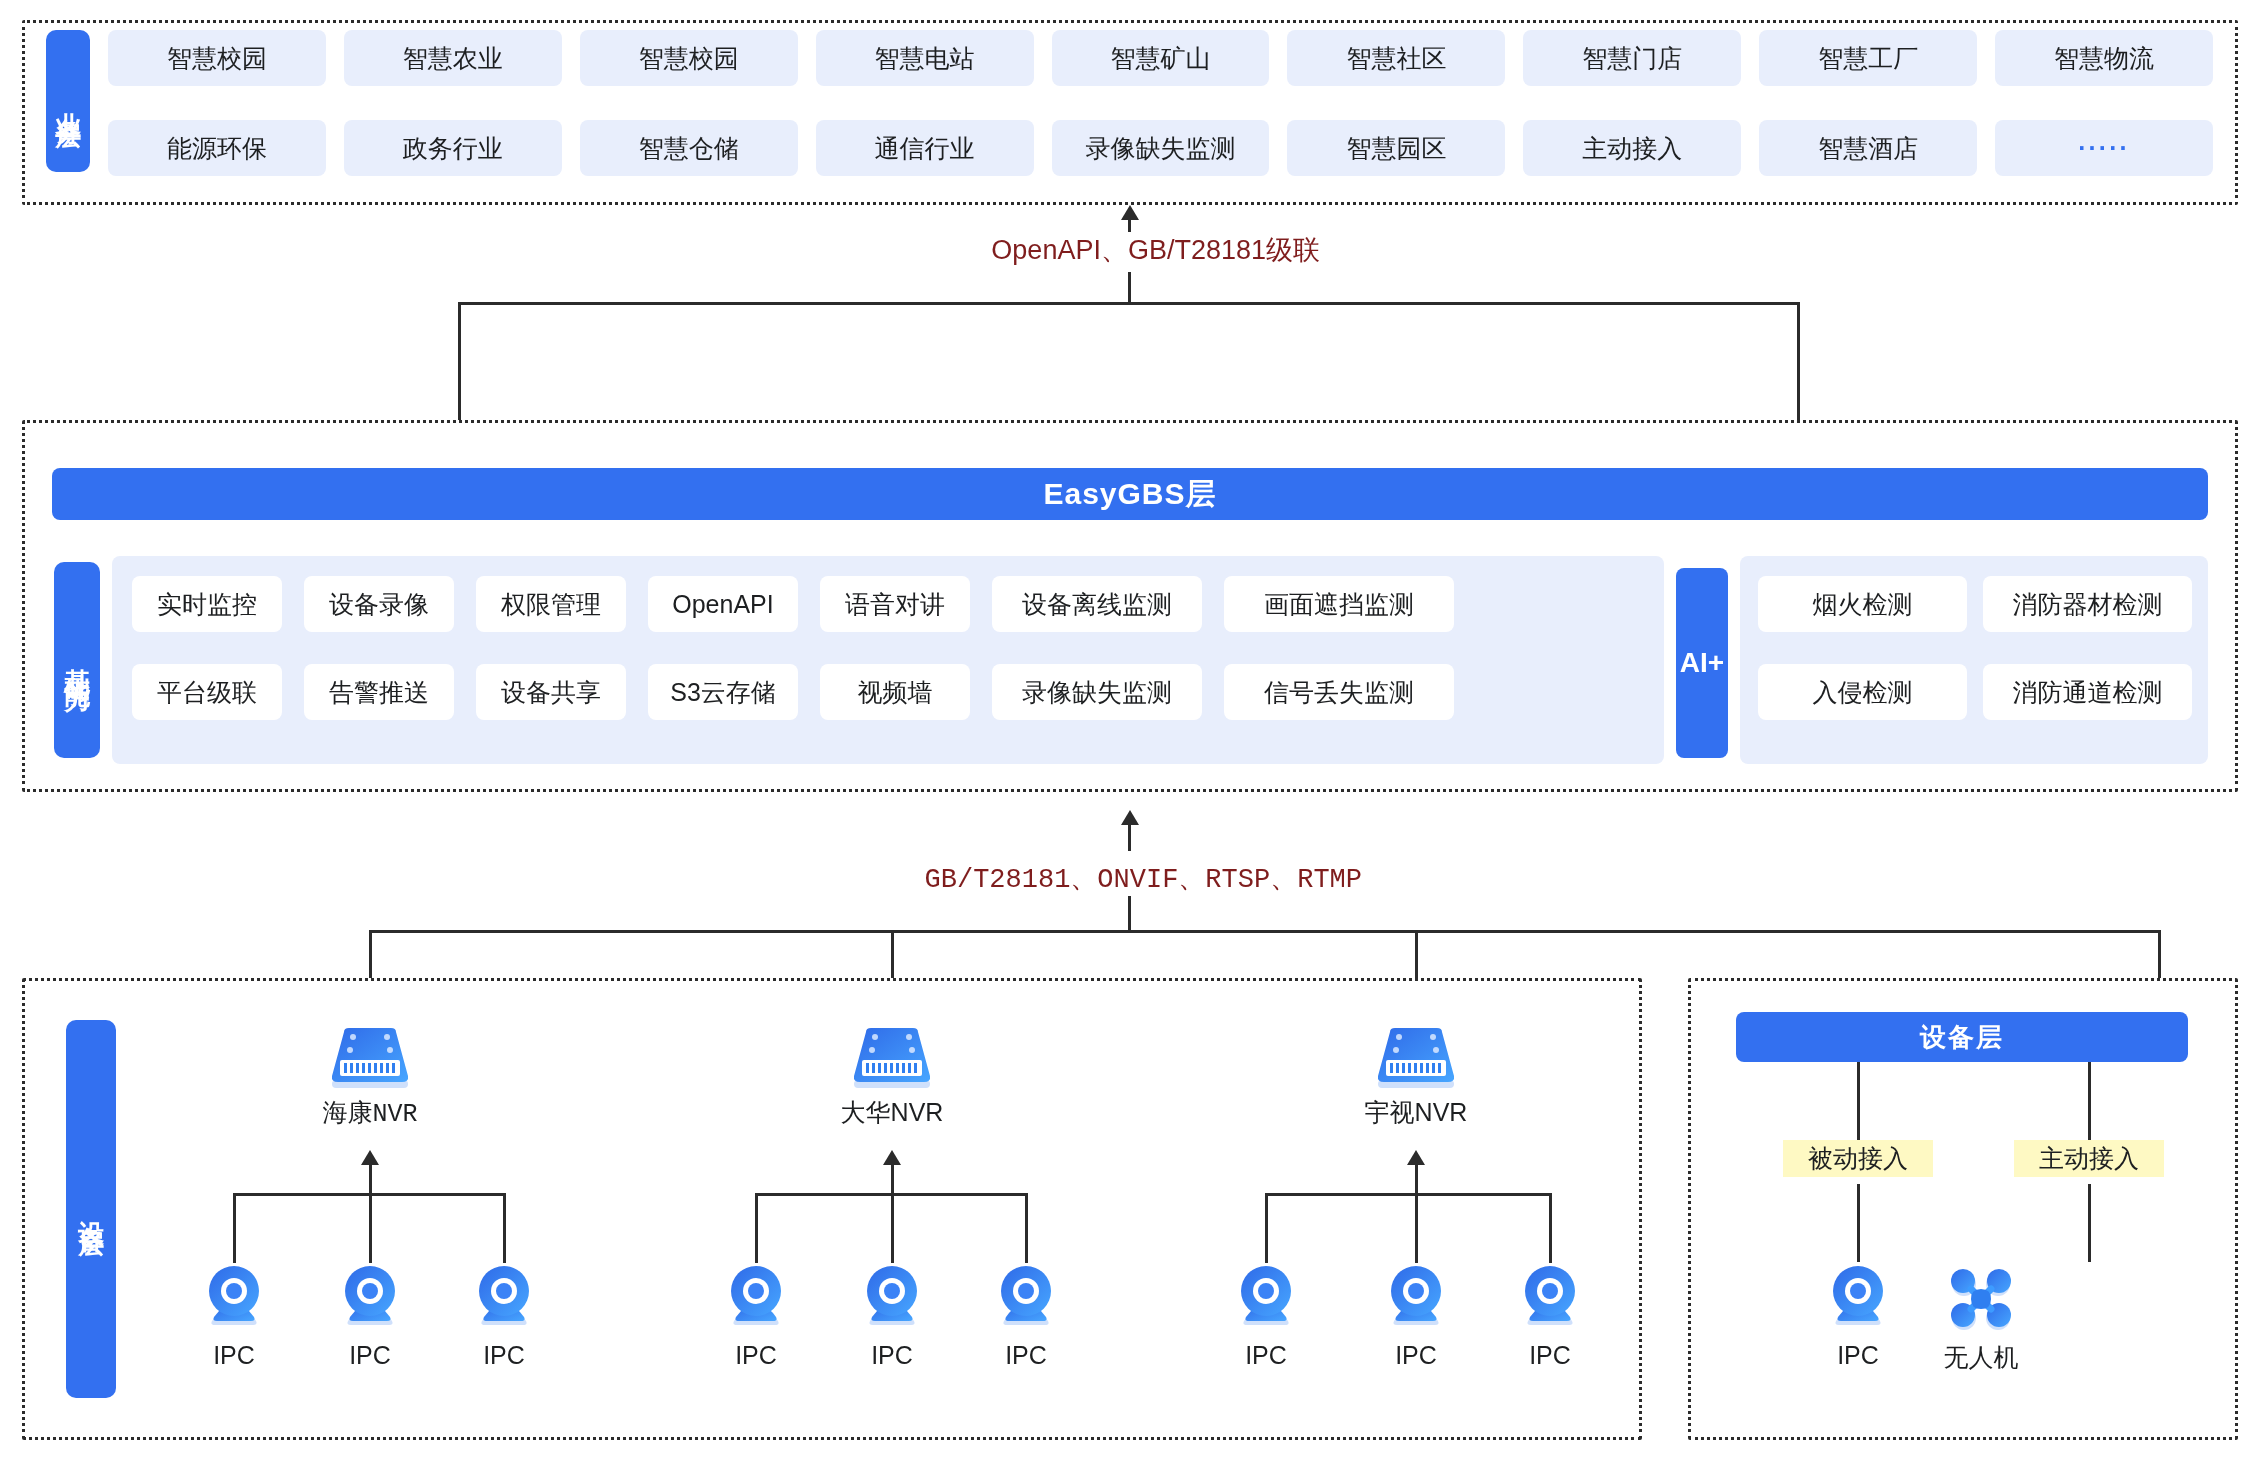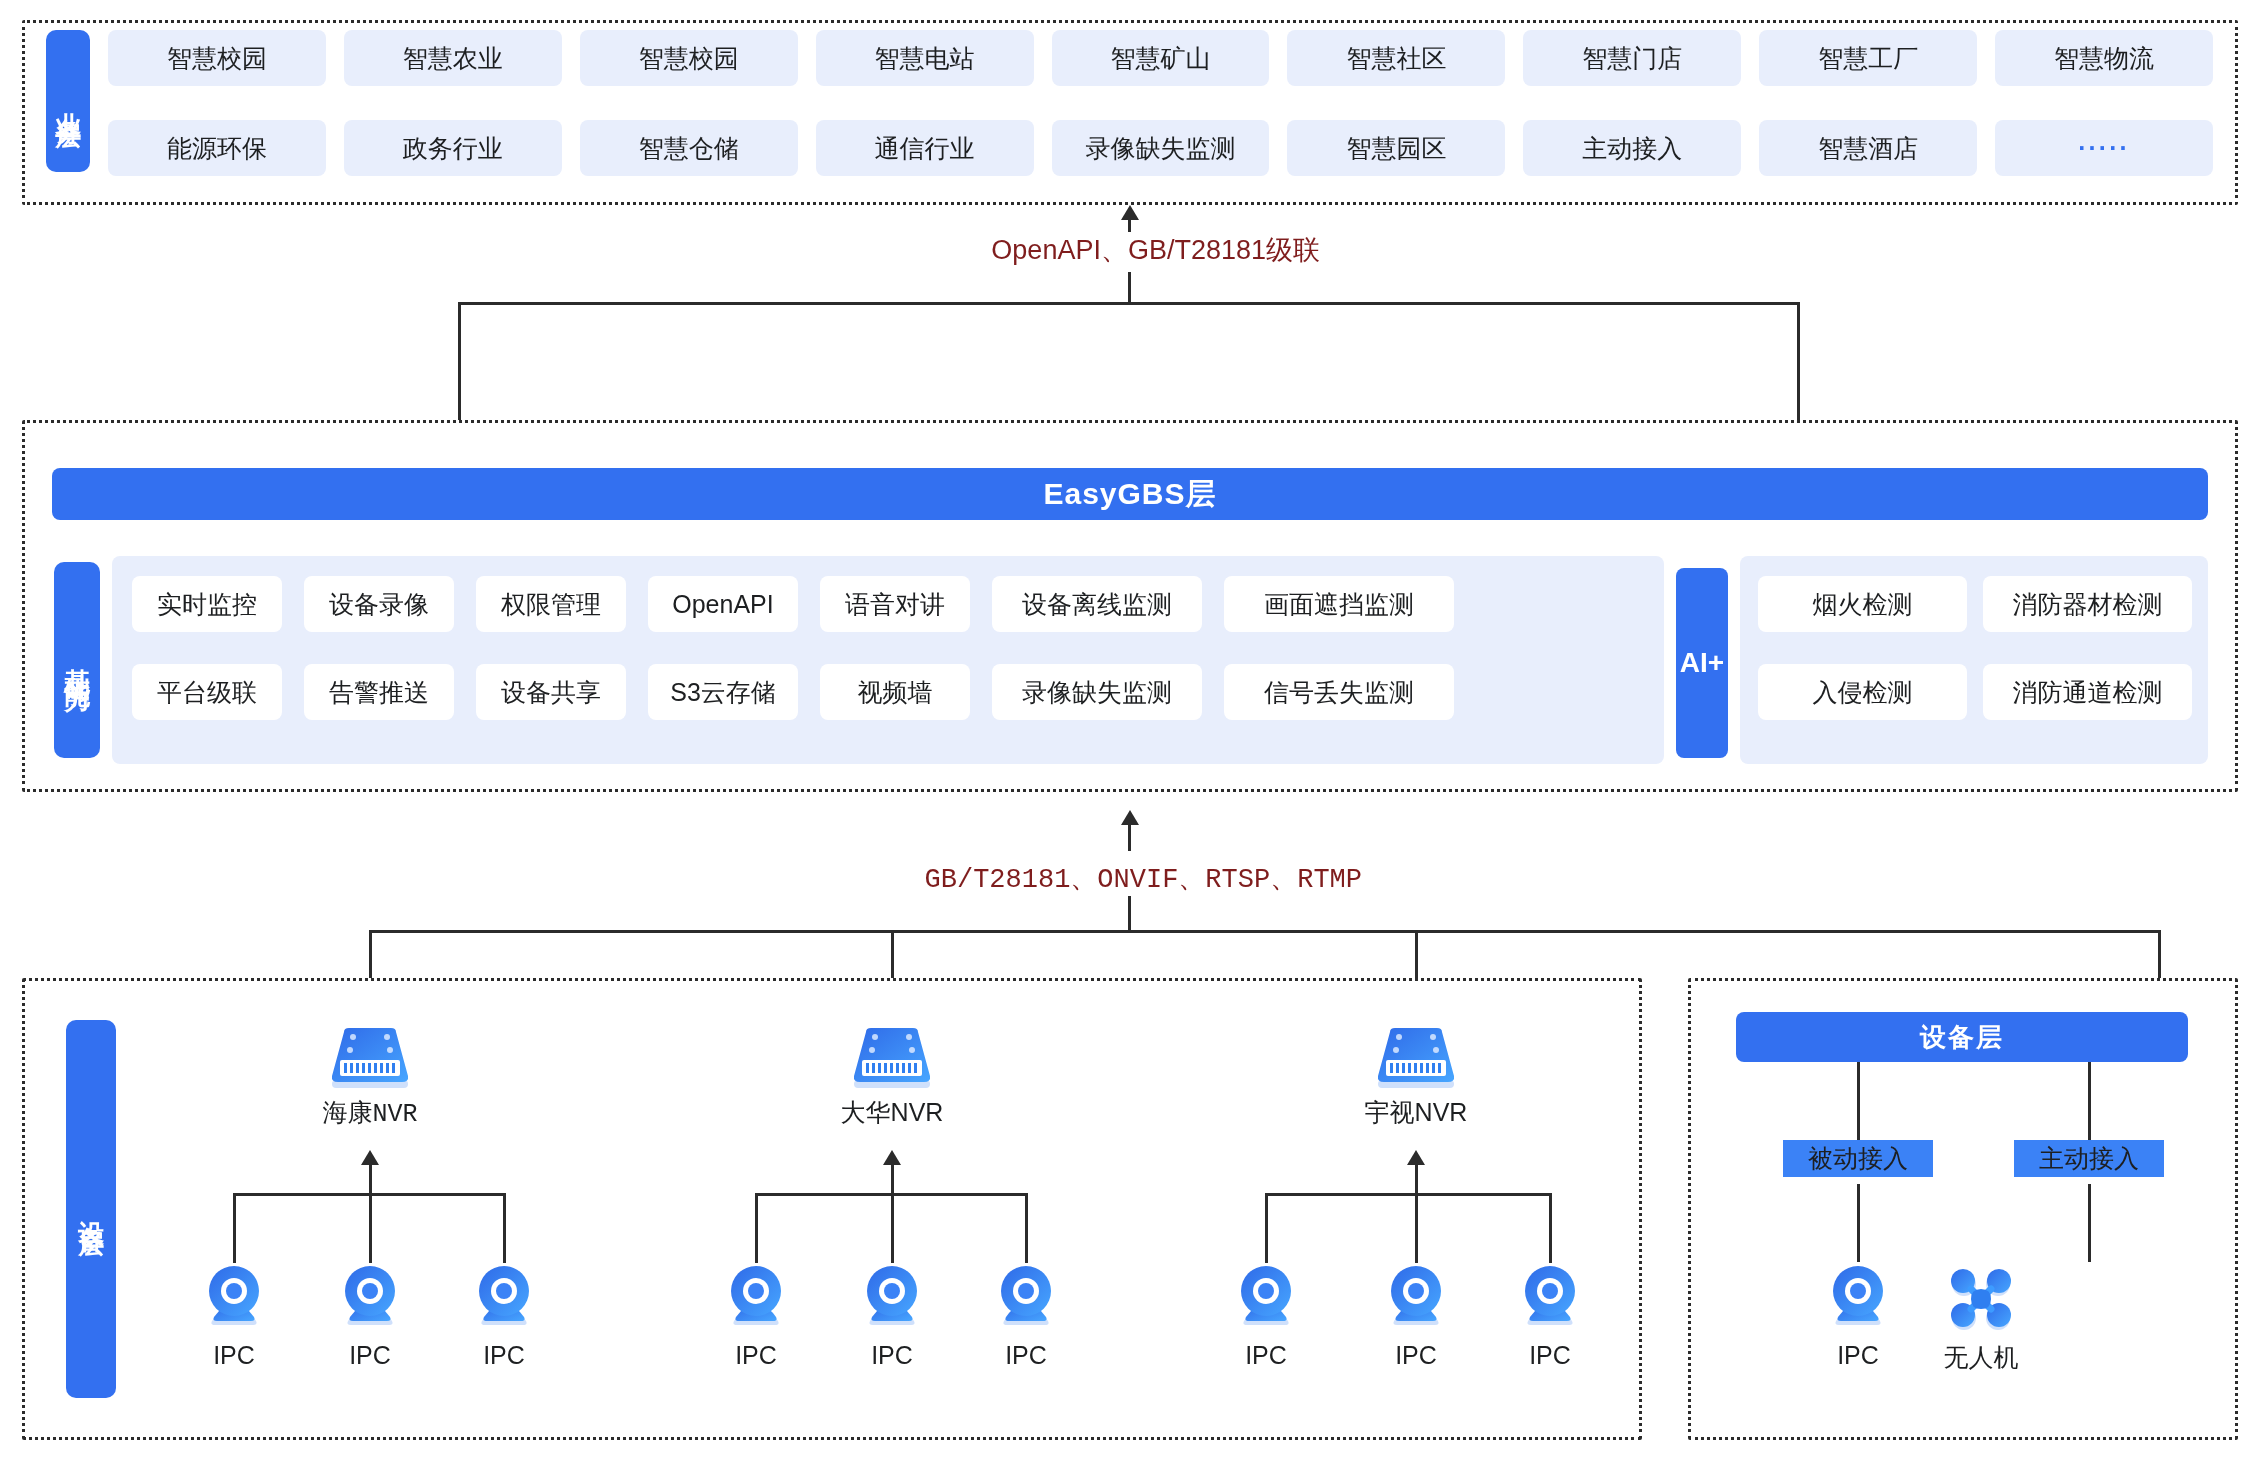--- a/index.html
+++ b/index.html
@@ -143,21 +143,21 @@
 
   #dev-right-bar {
     position: absolute; left: 1736px; top: 1012px;
     width: 452px; height: 50px;
     background: #3370f0; border-radius: 8px;
     color: #fff; display: flex; align-items: center; justify-content: center;
     font-size: 26px; font-weight: 700; letter-spacing: 2px;
   }
   .access-label {
     position: absolute; font-size: 25px; color: #1d1f21;
-    white-space: nowrap; text-align: center; background: #3b82f6; padding: 2px 8px;
+    white-space: nowrap; text-align: center; background: #fef9c3; padding: 2px 8px;
   }
 </style>
 </head>
 <body>
 
 <div id="root">
 
   <div class="dashed-panel" id="biz-panel"></div>
   <div class="layer-tab" id="biz-tab">
     <span class="vtext">业务层</span>

